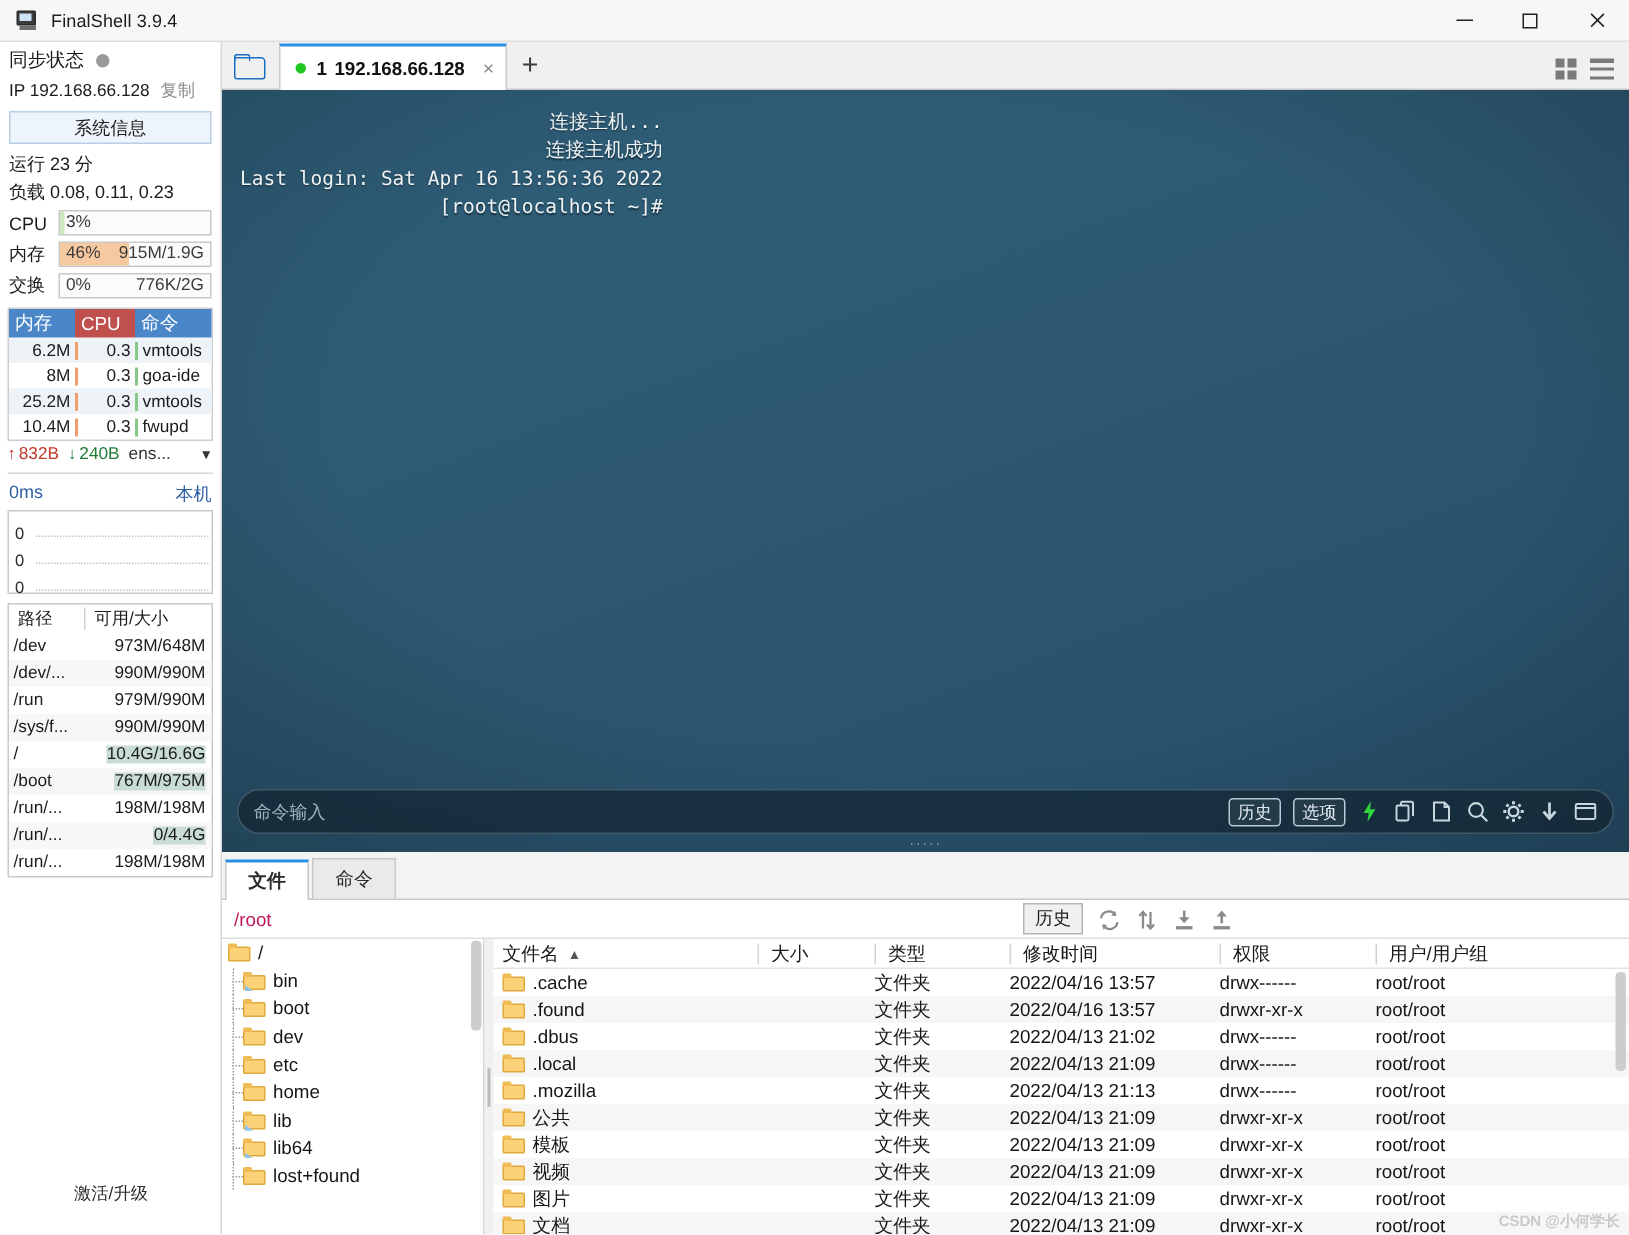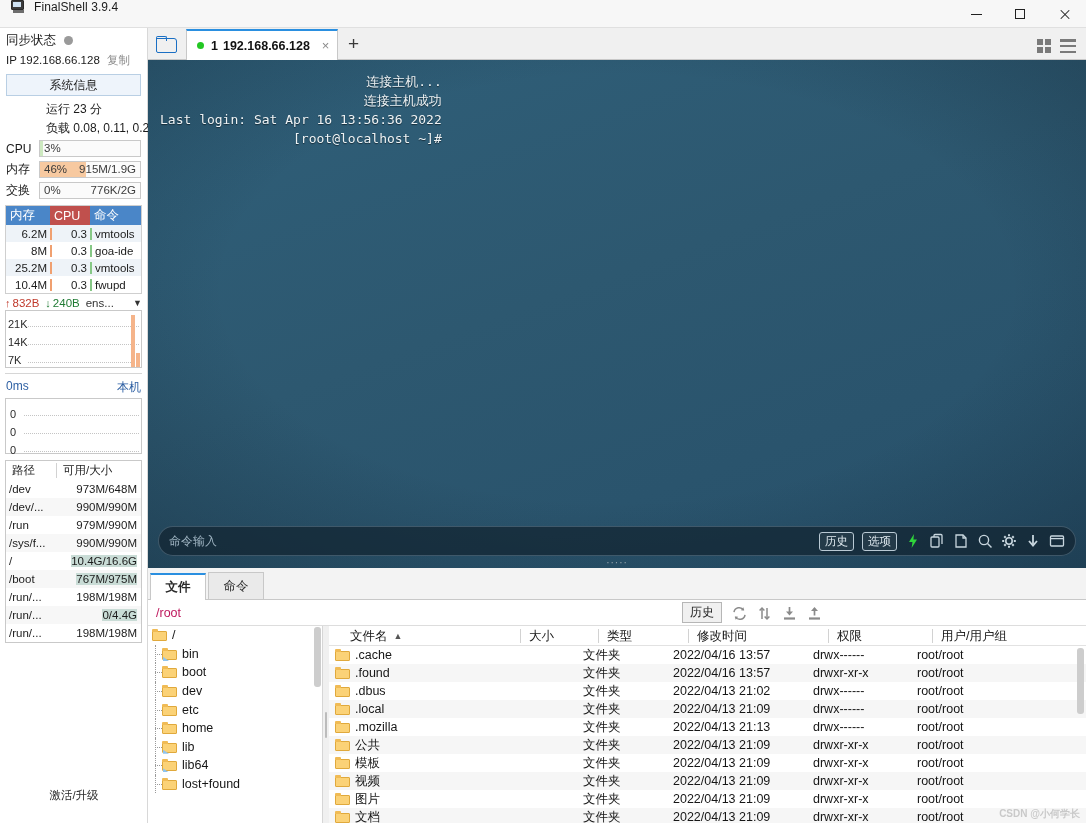--- a/index.html
+++ b/index.html
@@ -7,21 +7,21 @@
     width: 1086px; height: 823px;
     font-family: "Liberation Sans", "DejaVu Sans", sans-serif;
     background: #ffffff; overflow: hidden;
   }
   .app { position: relative; width: 1086px; height: 823px; background:#f3f3f3; }
 
   
   .titlebar {
     position:absolute; left:0; top:0; width:1086px; height:28px;
     background:#f7f7f7; border-bottom:1px solid #e0e0e0;
-    display:flex; align-items:flex-start;
+    display:flex; align-items:center;
   }
   .tb-icon { width:16px; height:14px; margin-left:10px; position:relative; }
   .tb-icon .scr { position:absolute; left:1px; top:0; width:13px; height:10px;
     background:#3b3b3b; border:1px solid #2a2a2a; border-radius:1px; }
   .tb-icon .scr:after { content:""; position:absolute; left:1px; top:1px; width:8px; height:5px; background:#cfe2f3;}
   .tb-icon .base { position:absolute; left:3px; top:10px; width:11px; height:3px; background:#6d6d6d; }
   .tb-title { font-size:12px; color:#1b1b1b; margin-left:8px; letter-spacing:.1px; }
   .wbtns { margin-left:auto; display:flex; height:28px; }
   .wbtn { width:44px; height:28px; display:flex; align-items:center; justify-content:center;
           font-size:12px; color:#202020; }
@@ -68,21 +68,21 @@
              background:#ffffff; border-right:1px solid #d8d8d8;
              font-size:12px; color:#1b1b1b; }
   .sb-row { display:flex; align-items:center; padding:4px 6px 0 6px; }
   .sb-sync { font-size:12.5px; }
   .sb-dot { width:9px; height:9px; border-radius:50%; background:#9a9a9a; margin-left:8px; }
   .sb-ip { padding:4px 6px 2px 6px; font-size:11.5px; }
   .sb-ip .copy { color:#8c8c8c; margin-left:4px; }
   .sysinfo-btn { margin:4px 6px 4px 6px; height:22px; border:1px solid #b9cfe4;
     background:#eef4fb; display:flex; align-items:center; justify-content:center;
     font-size:12px; color:#1b1b1b; }
-  .sb-line { padding:1px 6px; font-size:12px; white-space:nowrap;margin-left:40px; }
+  .sb-line { padding:1px 6px; font-size:12px; white-space:nowrap; }
 
   .meter-row { display:flex; align-items:center; padding:2px 6px; gap:5px; }
   .meter-lbl { width:28px; font-size:12px; flex:none; }
   .meter { position:relative; flex:1; height:17px; border:1px solid #c9c9c9; background:#fbfbfb; }
   .meter .fill { position:absolute; left:0; top:0; bottom:0; }
   .meter .t1 { position:absolute; left:4px; top:1px; font-size:11.5px; color:#3b3b3b; }
   .meter .t2 { position:absolute; right:4px; top:1px; font-size:11.5px; color:#3b3b3b; }
 
   .proc { margin:4px 5px 0 5px; border:1px solid #cfcfcf; }
   .proc-head { display:flex; height:19px; font-size:12.5px; color:#fff; }
@@ -172,21 +172,21 @@
   .fold b { position:absolute; left:0; top:0px; width:6px; height:3px; background:#f0bb55;
             border-radius:1px 1px 0 0; }
   .fold.link:after { content:""; position:absolute; left:1px; bottom:-1px; width:6px; height:6px;
             background:#8fc4ef; clip-path:polygon(0 100%,0 30%,100% 100%); }
   .treescroll { position:absolute; right:1px; top:1px; width:7px; height:60px; background:#cdcdcd; border-radius:3px;}
   .grip { width:6px; background:#f0f0f0; display:flex; align-items:center; justify-content:center; }
   .grip i { width:2px; height:26px; background:#bcbcbc; border-radius:1px; }
 
   .flist { flex:1; position:relative; overflow:hidden; }
   .fhead { display:flex; height:20px; align-items:center; font-size:12.5px; color:#161616;
-           border-bottom:1px solid #e2e2e2;padding-left:15px; }
+           border-bottom:1px solid #e2e2e2; }
   .fhead > div { border-left:1px solid #d2d2d2; padding-left:8px; height:14px; line-height:14px; }
   .fhead > div:first-child { border-left:none; padding-left:6px; }
   .frow { display:flex; height:18px; align-items:center; font-size:12.5px; color:#161616; }
   .frow:nth-child(even) { background:#f6f6f6; }
   .c-name { width:176px; display:flex; align-items:center; padding-left:6px; }
   .c-size { width:78px; }
   .c-type { width:90px; }
   .c-time { width:140px; }
   .c-perm { width:104px; }
   .c-user { flex:1; }
@@ -314,30 +314,20 @@
     </div>
 
     <div class="netbar">
       <span class="up arrow">↑</span>
       <span class="up">832B</span>
       <span class="down arrow" style="margin-left:4px;">↓</span>
       <span class="down">240B</span>
       <span class="nic">ens...</span>
       <span class="caret">▼</span>
     </div>
-    <div class="graph">
-      <div class="gl" style="top:15px"></div>
-        <div class="gl" style="top:33px"></div>
-        <div class="gl" style="top:51px"></div>
-      <div class="yl" style="top:7px">21K</div>
-      <div class="yl" style="top:25px">14K</div>
-      <div class="yl" style="top:43px">7K</div>
-      <div class="bar" style="right:6px; width:4px; height:52px;"></div>
-      <div class="bar" style="right:1px; width:4px; height:14px;"></div>
-    </div>
 
     <div class="sep"></div>
     <div class="lat-head">
       <span class="l">0ms</span>
       <span class="r">本机</span>
     </div>
     <div class="graph2">
       <div class="gl" style="top:16px"></div>
         <div class="gl" style="top:34px"></div>
         <div class="gl" style="top:52px"></div>

